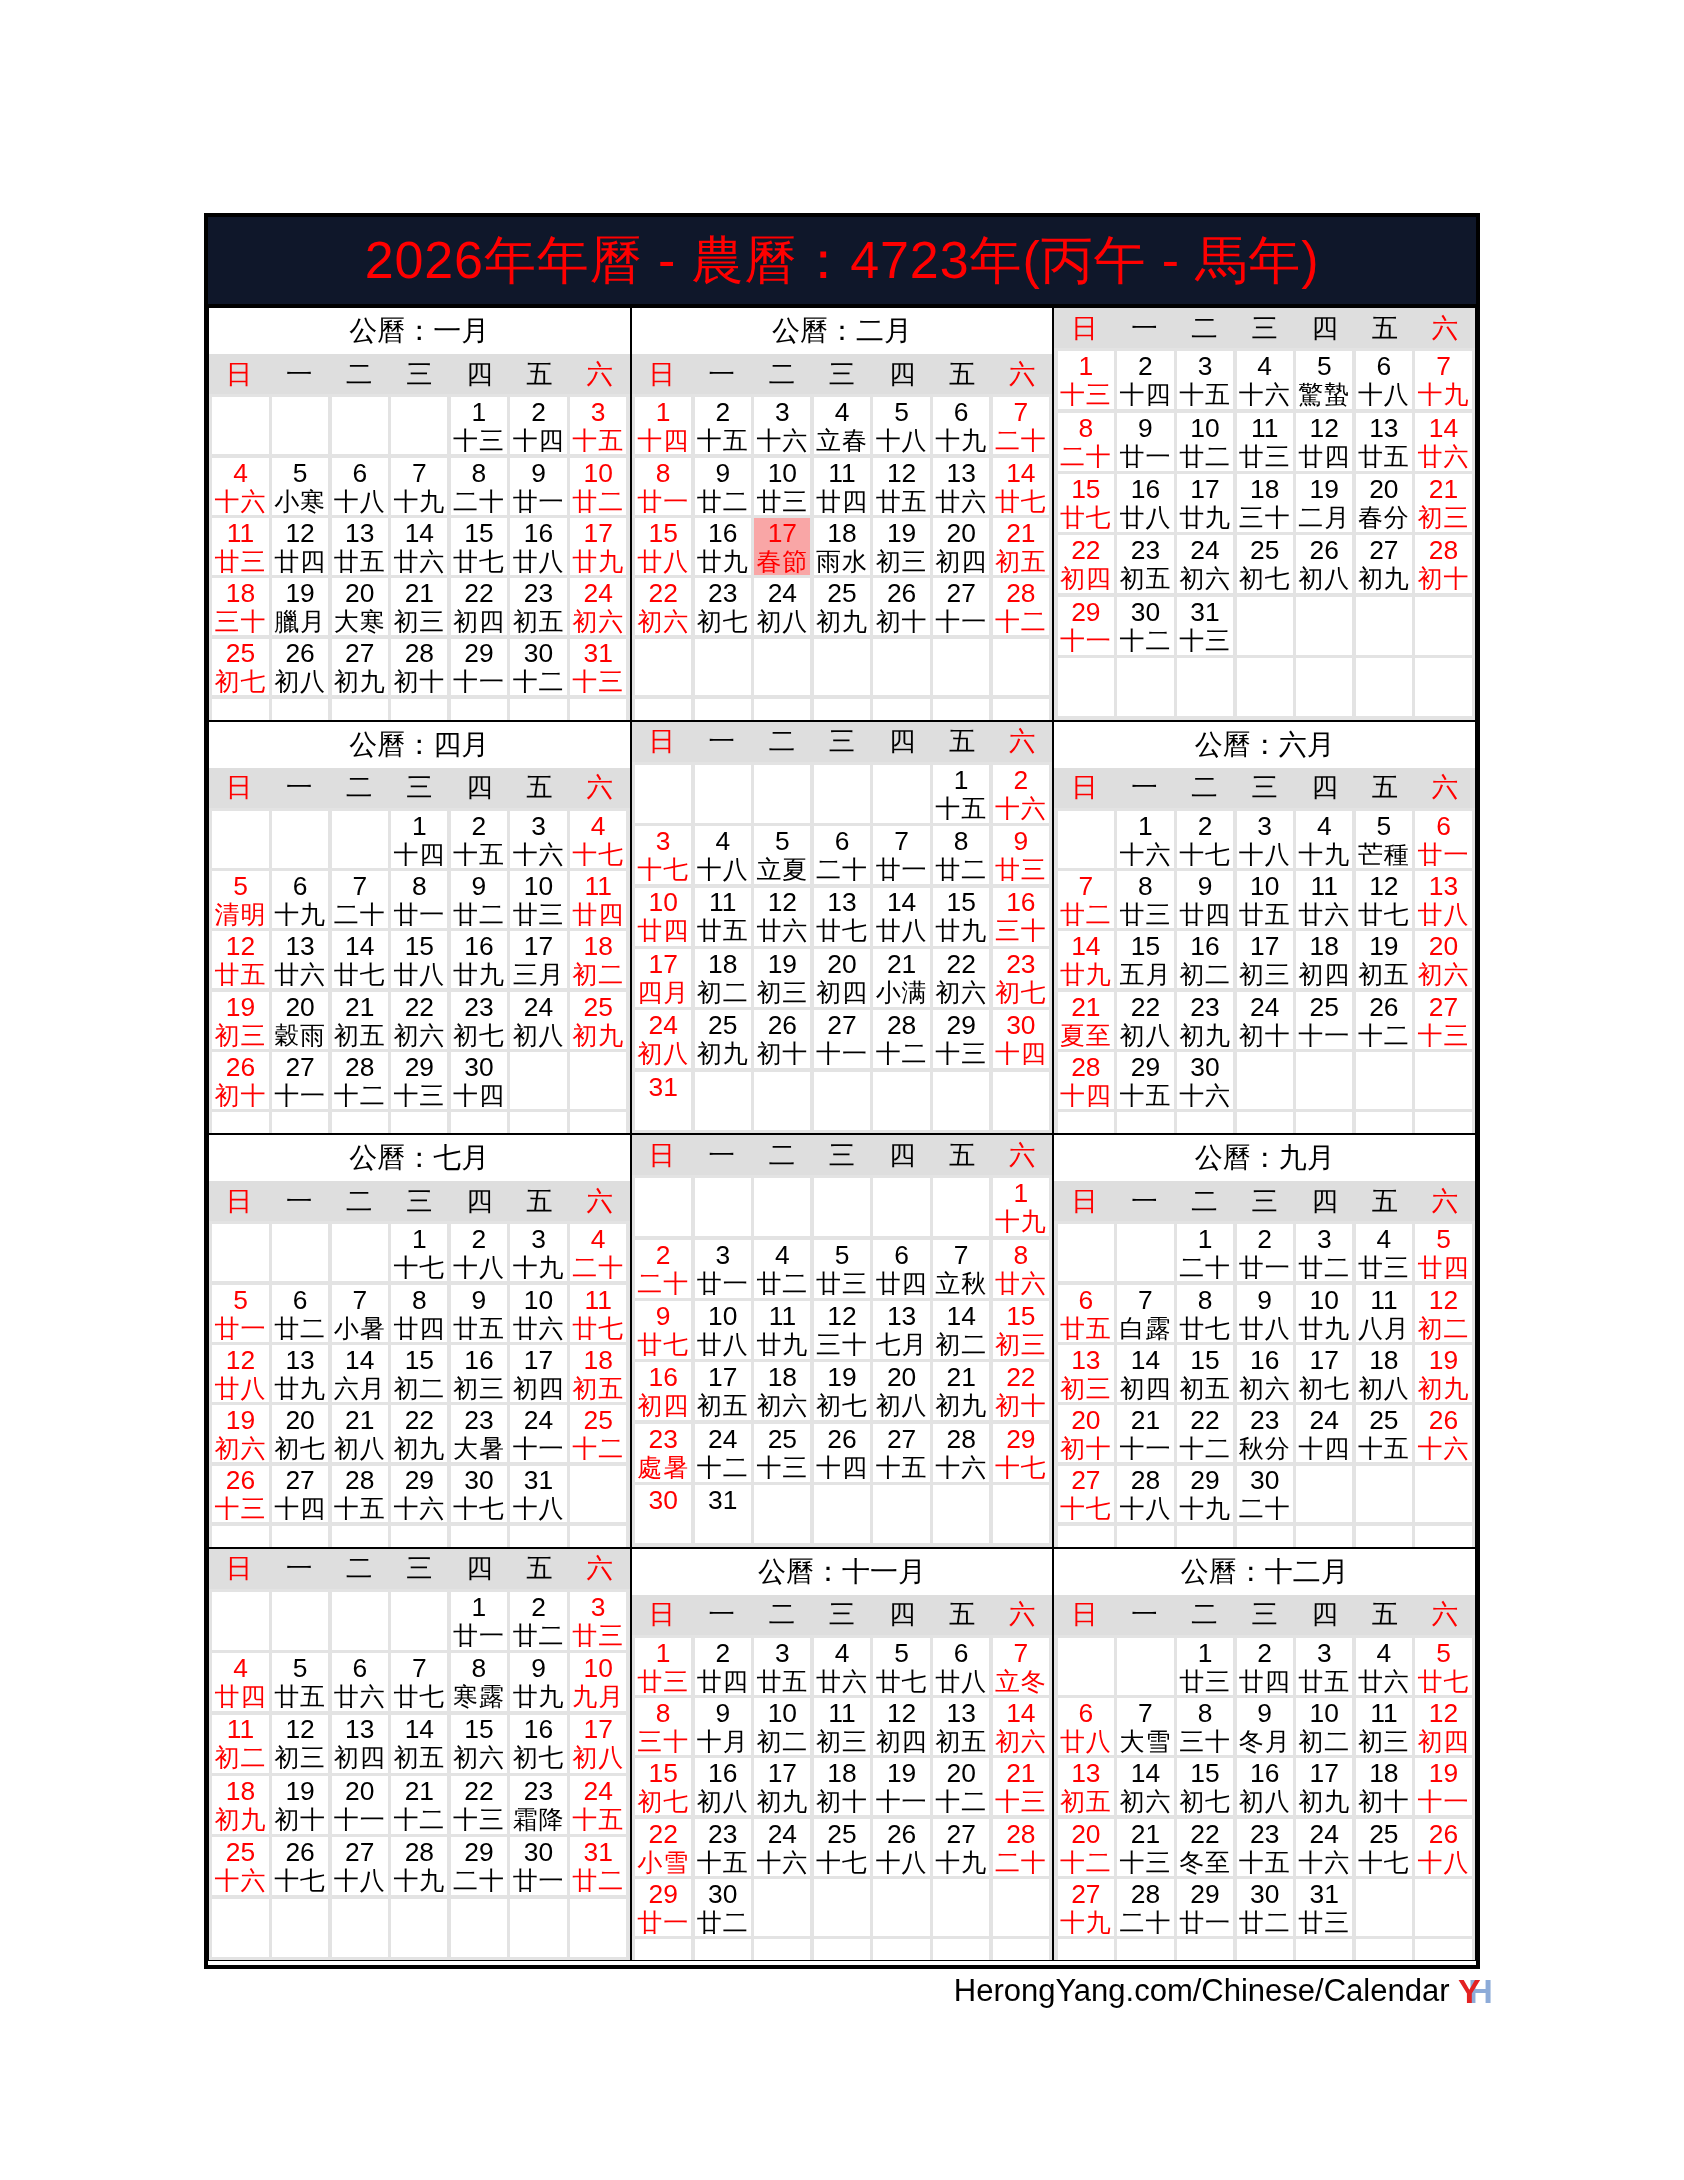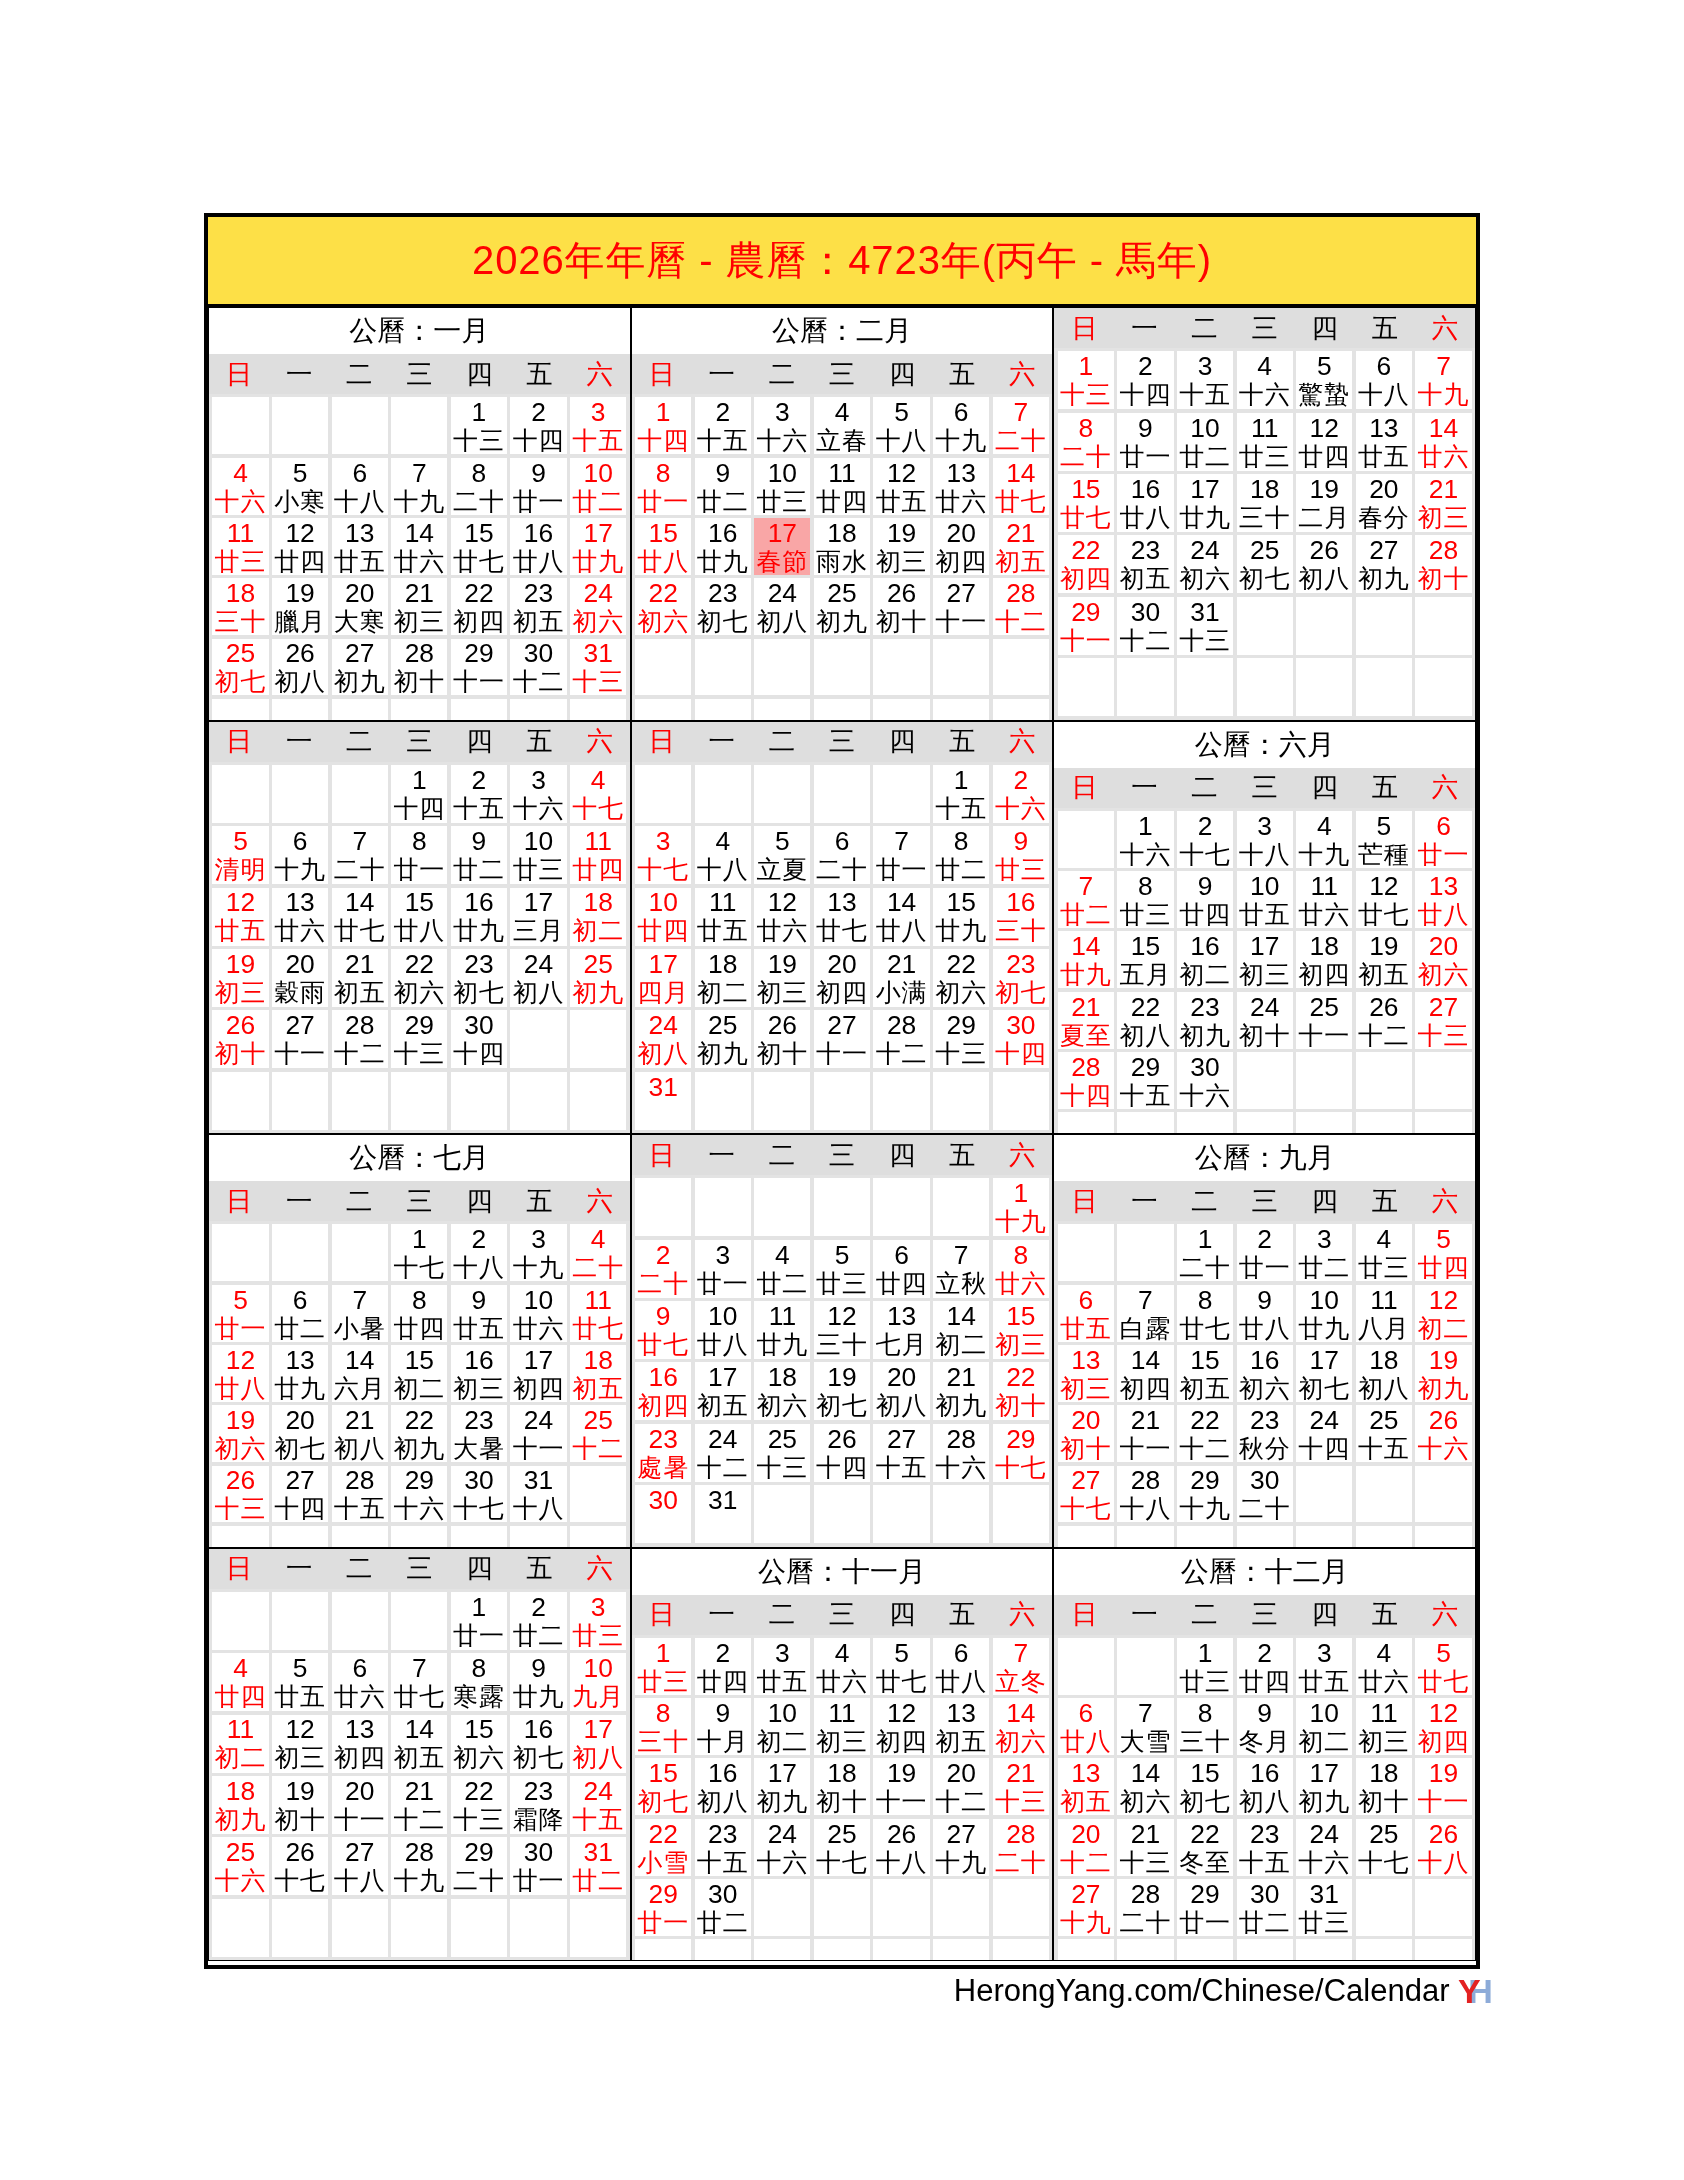--- a/index.html
+++ b/index.html
@@ -15,24 +15,24 @@
   .cal {
     position: absolute;
     left: 204px; top: 213px;
     width: 1276px; height: 1756px;
     border: 4.3px solid #000;
     background: #fff;
   }
   .cal-title {
     height: 90px;
     display: flex; align-items: center; justify-content: center;
-    font-size: 40px; letter-spacing: 0.9px;
+    font-size: 52px; letter-spacing: 0.9px;
     color: #ff0000;
     border-bottom: 3.4px solid #000;
-    background: #fde047;
+    background: #0f172a;
   }
   .months {
     display: grid;
     grid-template-columns: repeat(3, 1fr);
     grid-template-rows: repeat(4, 1fr);
     width: 100%; height: calc(100% - 94px);
   }
   .month {
     border: 1.7px solid #000;
     display: flex; flex-direction: column;
@@ -530,20 +530,21 @@
             <div class="cell empty"></div>
             <div class="cell empty"></div>
             <div class="cell empty"></div>
             <div class="cell empty"></div>
             <div class="cell empty"></div>
             <div class="cell empty"></div>
             <div class="cell empty"></div>
           </div>
         </div>
         <div class="month">
+          <div class="month-title">公曆：四月</div>
           <div class="weekdays">
             <span class="red">日</span>
             <span>一</span>
             <span>二</span>
             <span>三</span>
             <span>四</span>
             <span>五</span>
             <span class="red">六</span>
           </div>
           <div class="days">

